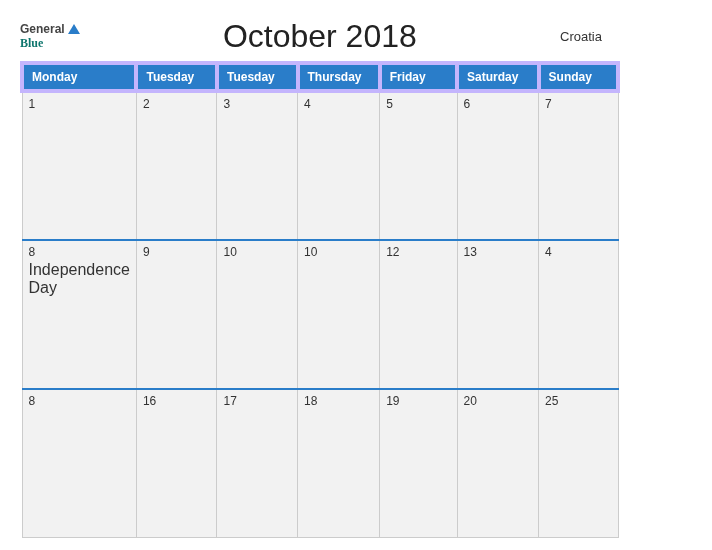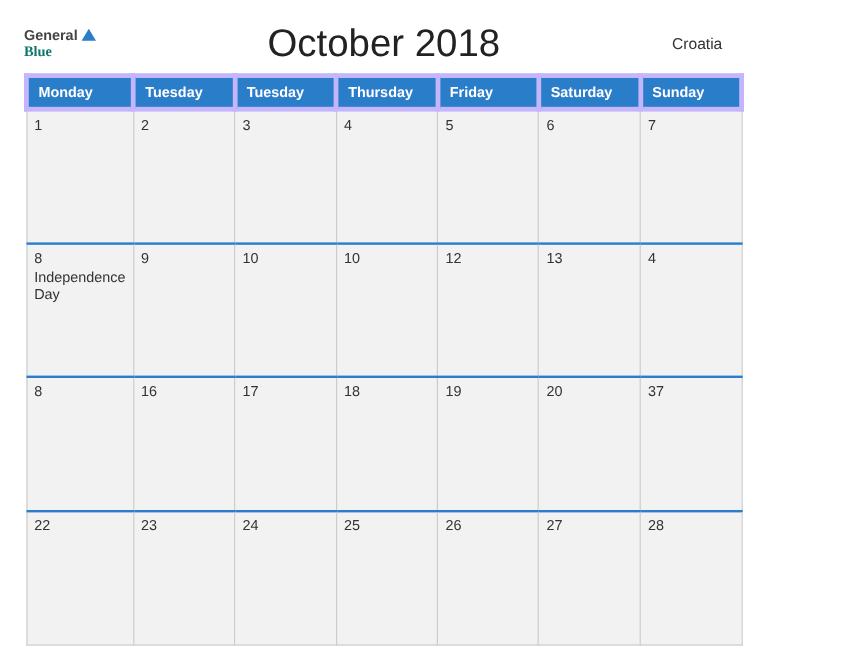--- a/index.html
+++ b/index.html
@@ -52,21 +52,21 @@
       color: #333;
       vertical-align: top;
       width: calc(100% / 7);
     }
     .day-number {
       font-size: 12px;
       color: #333;
       display: block;
     }
     .event-label {
-      font-size: 12px;
+      font-size: 16px;
       color: #333;
       display: block;
       margin-top: 2px;
     }
   </style>
 </head>
 <body>
 
 <div class="page">
   <div class="top-bar">
@@ -153,41 +153,18 @@
           <td>
             <span class="day-number">18</span>
           </td>
           <td>
             <span class="day-number">19</span>
           </td>
           <td>
             <span class="day-number">20</span>
           </td>
           <td>
-            <span class="day-number">37</span>
-          </td>
-        </tr>
-        <tr>
-          <td>
-            <span class="day-number">22</span>
-          </td>
-          <td>
-            <span class="day-number">23</span>
-          </td>
-          <td>
-            <span class="day-number">24</span>
-          </td>
-          <td>
             <span class="day-number">25</span>
-          </td>
-          <td>
-            <span class="day-number">26</span>
-          </td>
-          <td>
-            <span class="day-number">27</span>
-          </td>
-          <td>
-            <span class="day-number">28</span>
           </td>
         </tr>
       </tbody>
   </table>
 </div>
 
 </body></html>

